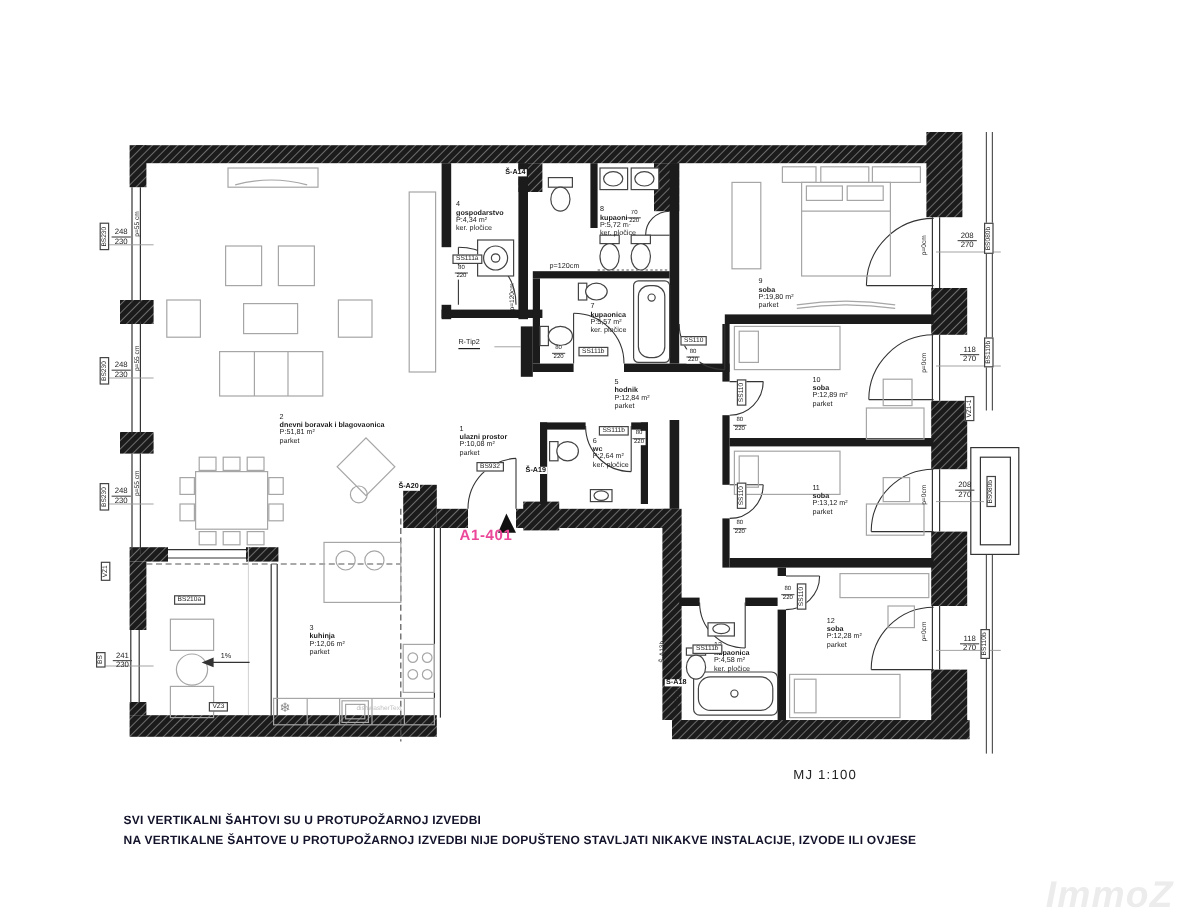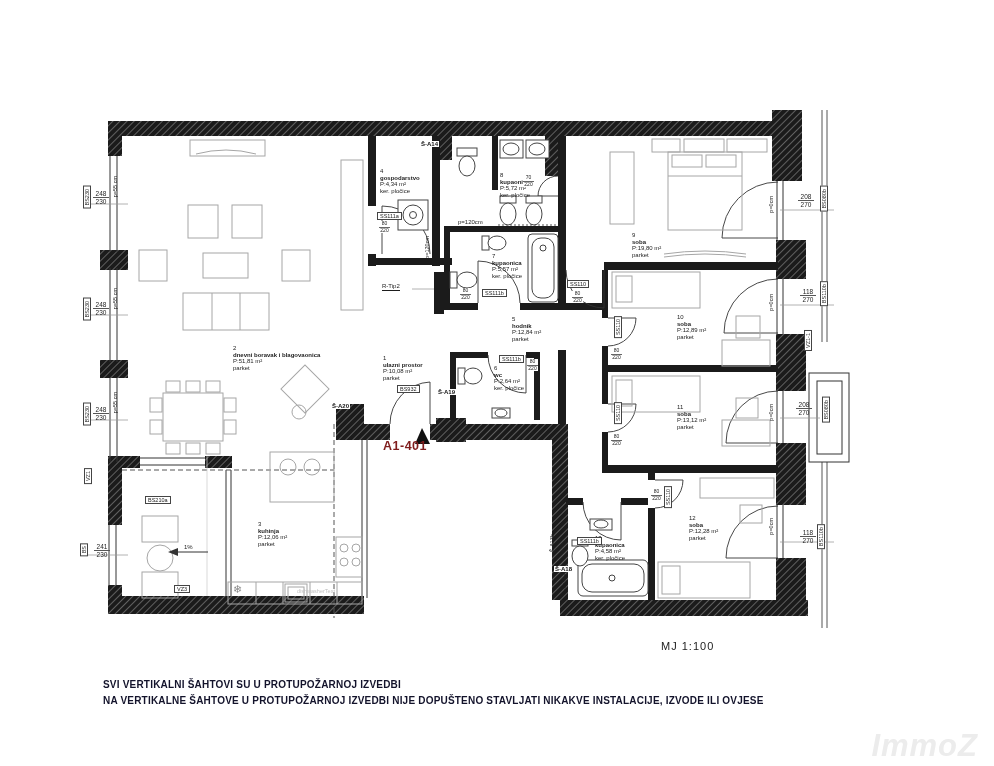--- a/index.html
+++ b/index.html
@@ -17,21 +17,21 @@
   .ddim span{display:block;min-width:11px;}
   .ddim .under{border-top:1px solid #666;}
   .code{position:absolute;font-size:5.5px;line-height:6px;border:1px solid #444;background:#fff;
         padding:0 2px;color:#1d1d1d;white-space:nowrap;}
   .vcode{position:absolute;font-size:5.5px;border:1px solid #444;background:#fff;padding:2px 0;
          color:#1d1d1d;writing-mode:vertical-rl;transform:rotate(180deg);white-space:nowrap;}
   .vtext{position:absolute;font-size:5.5px;color:#1d1d1d;writing-mode:vertical-rl;
          transform:rotate(180deg);white-space:nowrap;background:transparent;}
   .shaft{position:absolute;font-size:6px;font-weight:bold;color:#111;background:#fff;
          padding:0 1px;white-space:nowrap;}
-  .plan-id{position:absolute;font-size:12.5px;font-weight:bold;color:#7f1d1d;letter-spacing:.5px;}
+  .plan-id{position:absolute;font-size:12.5px;font-weight:bold;color:#ec4899;letter-spacing:.5px;}
   .scale-lbl{position:absolute;font-size:11px;color:#222;letter-spacing:1px;}
   .note{position:absolute;font-size:10px;font-weight:bold;color:#13132b;letter-spacing:.2px;white-space:nowrap;}
   .watermark{position:absolute;right:16px;bottom:2px;font-size:31px;font-weight:bold;font-style:italic;
              color:#ececec;letter-spacing:1px;}
   .underl{border-bottom:1px solid #1d1d1d;}
   .snow{position:absolute;font-size:11px;color:#888;}
   .faint{position:absolute;font-size:5.5px;color:#c0c0c0;}
 </style>
 </head>
 <body>

